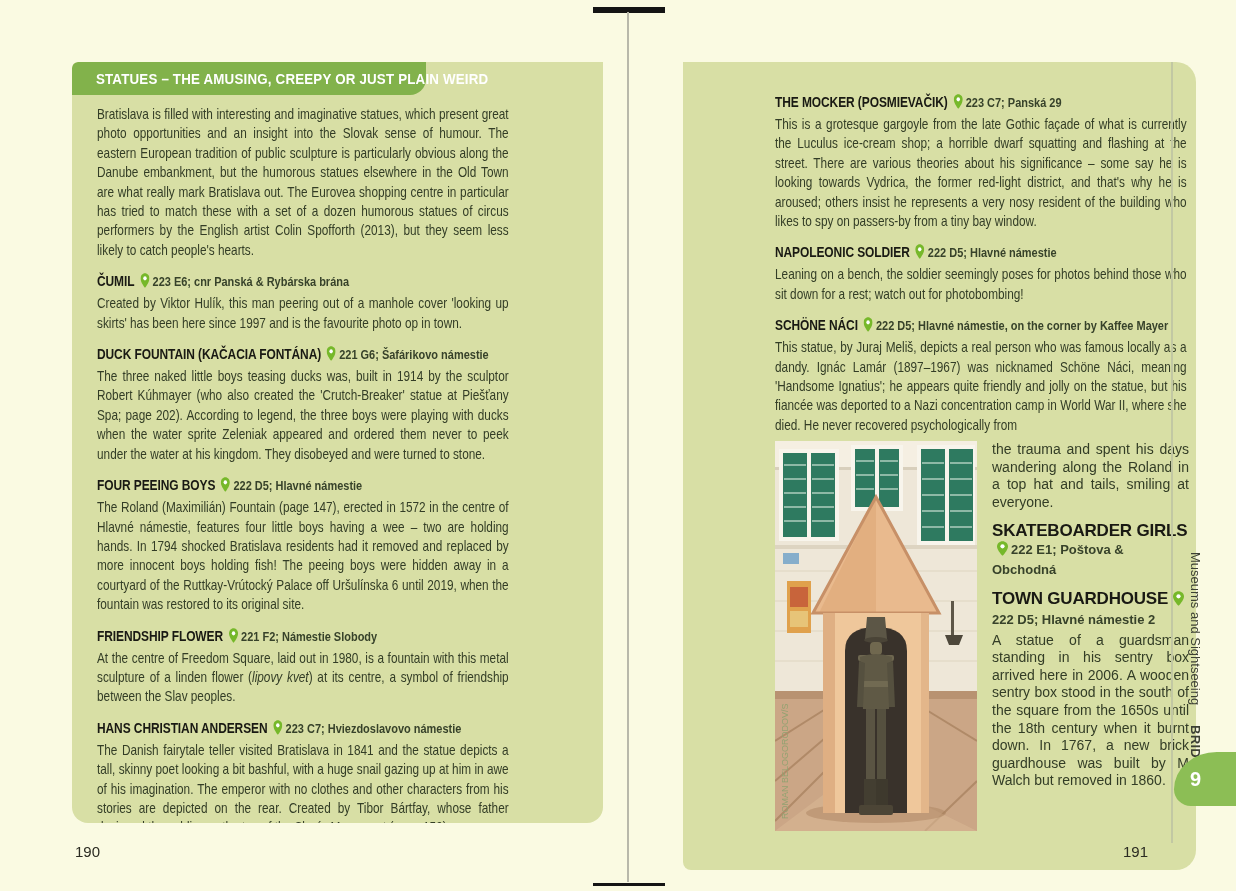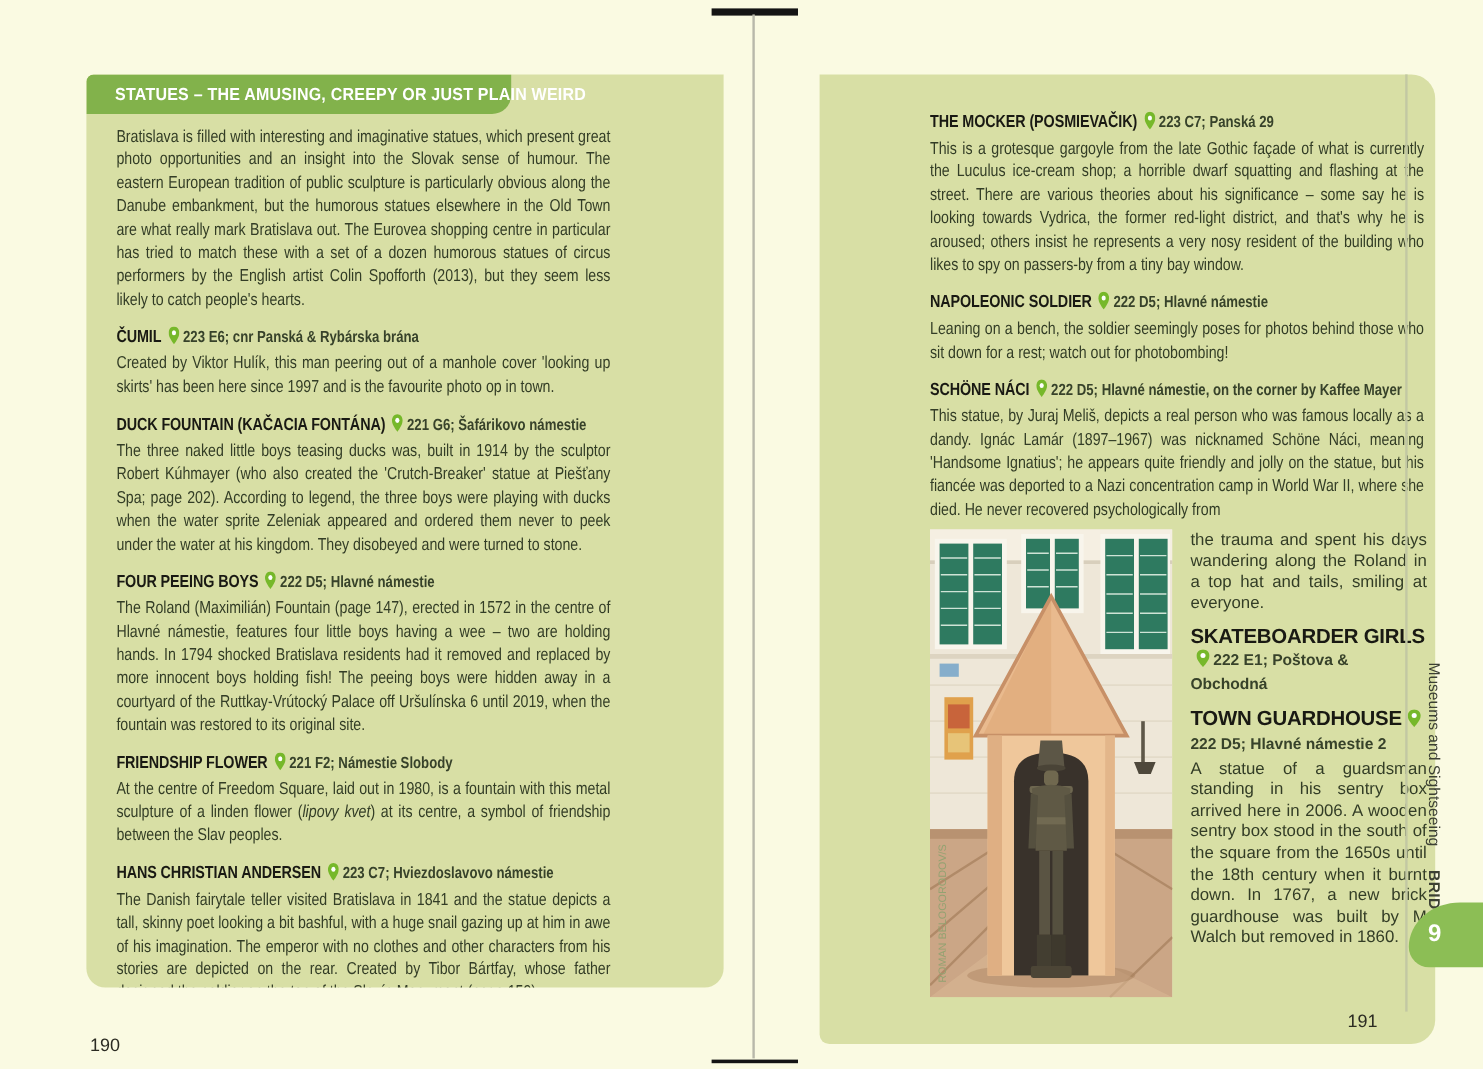--- a/index.html
+++ b/index.html
@@ -49,21 +49,21 @@
   .side-col .entry-head{line-height:18.4px;}
   .side-col .entry-title{font-size:17px;letter-spacing:-.2px;}
   .side-col .entry-loc{font-size:13px;}
   .side-col .pin{margin:0 3px 0 5px;}
 
   
   .fold-line{position:absolute;left:627px;top:12px;width:2px;height:870px;background:#B8B8AA;}
   .spine-mark-top{position:absolute;left:593px;top:7px;width:72px;height:6px;background:#141414;}
   .spine-mark-bottom{position:absolute;left:593px;top:883px;width:72px;height:3px;background:#141414;}
   .page-num{position:absolute;top:843px;font-size:15px;color:#2B2B22;}
-  #page-num-left{left:75px;margin-top:20px;}
+  #page-num-left{left:75px;}
   #page-num-right{left:1040px;width:108px;text-align:right;}
 
   
   .tab-rule{position:absolute;left:1171px;top:62px;width:2px;height:781px;background:#C2C8A3;}
   .tab-labels{
     position:absolute;left:1180px;top:552px;width:30px;height:200px;
     display:flex;flex-direction:column;align-items:center;gap:20px;
   }
   .tab-labels span{writing-mode:vertical-rl;white-space:nowrap;color:#3C4034;}
   .tab-section{font-size:13px;}

